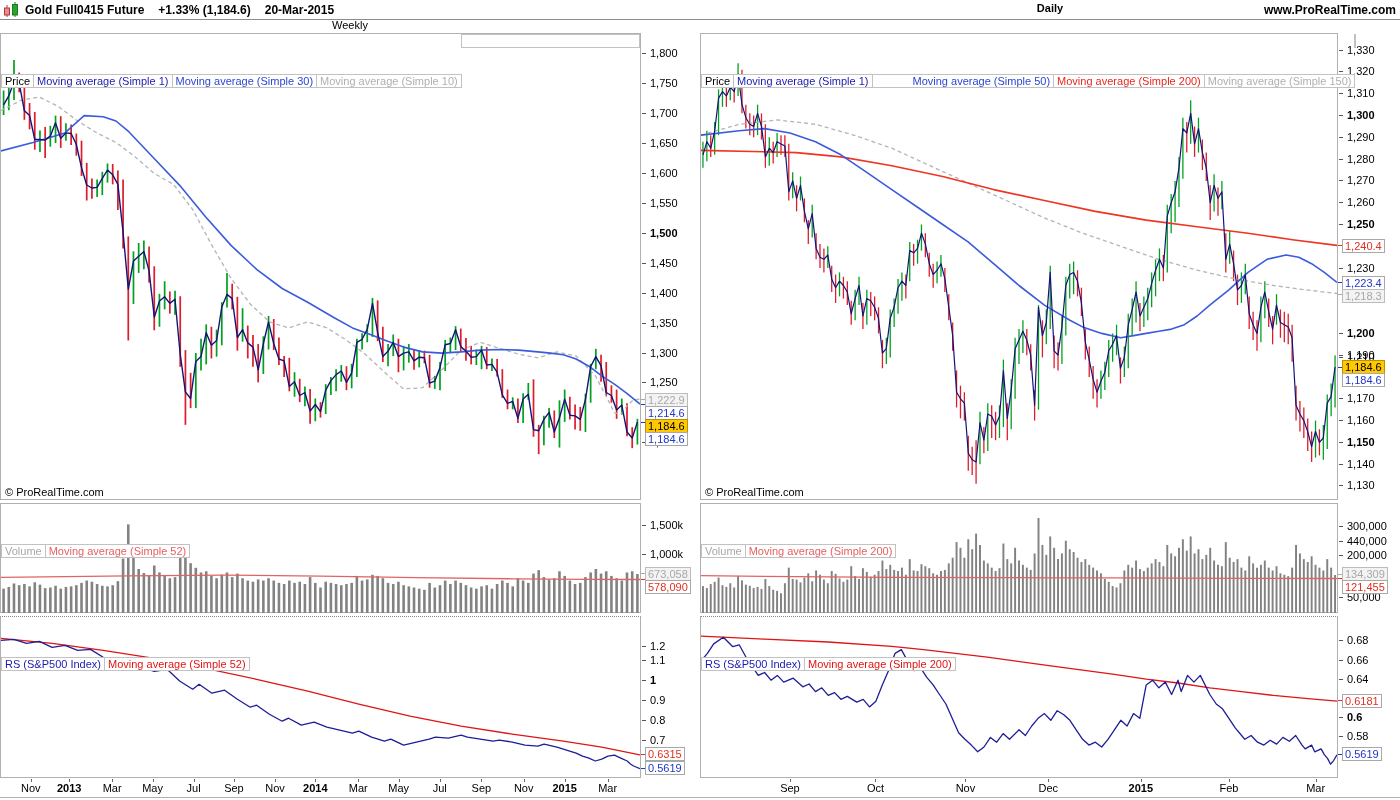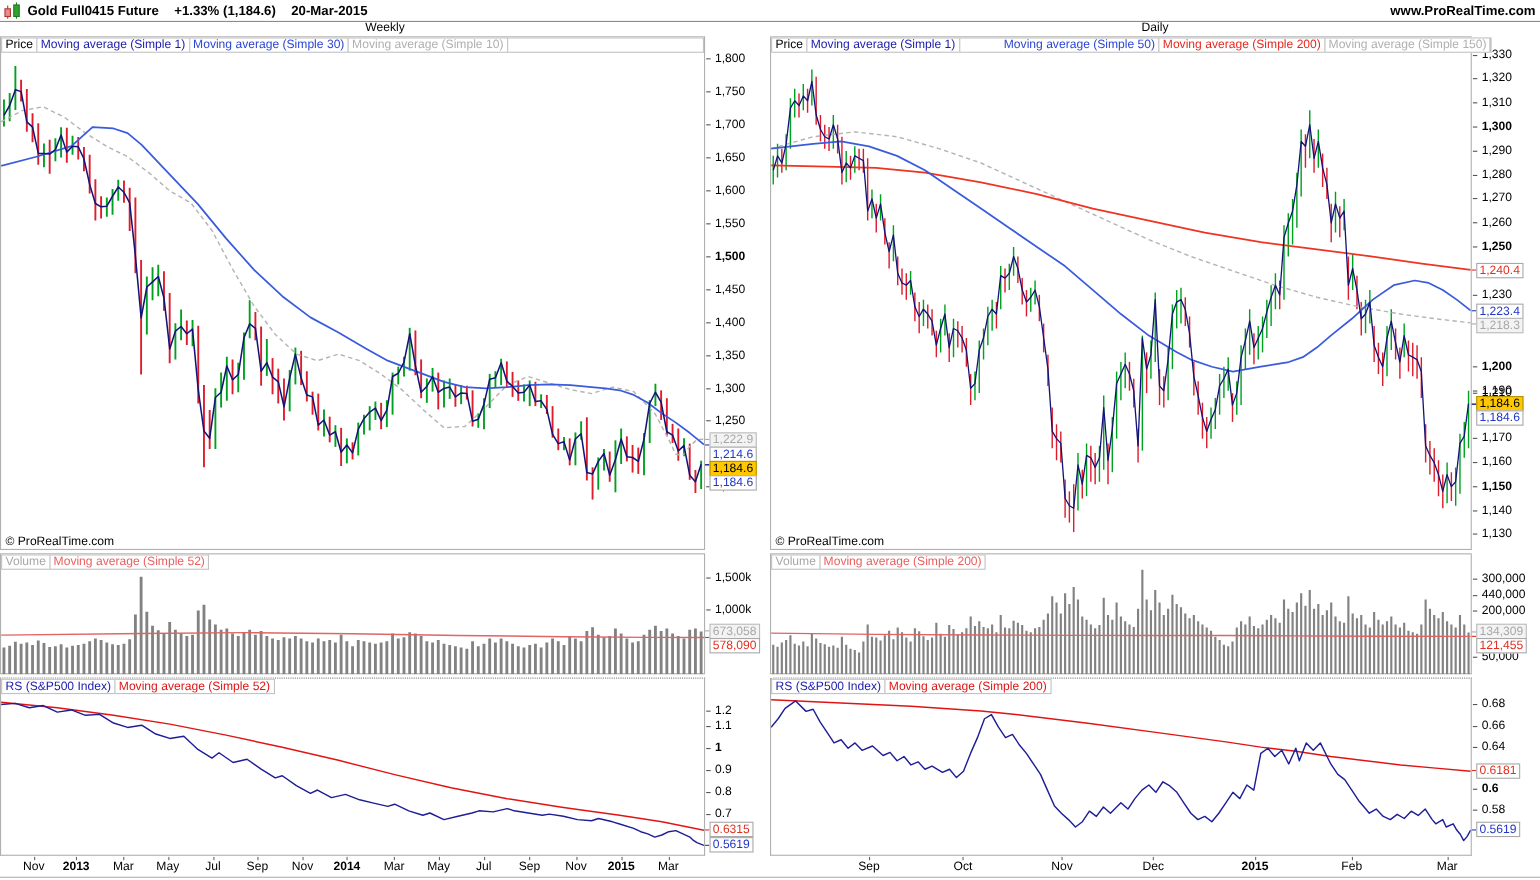--- a/index.html
+++ b/index.html
@@ -8,21 +8,21 @@
           display:flex;align-items:center;font-size:12px;font-weight:bold;color:#000;}
   .hicon{display:inline-block;width:18px;height:16px;margin:0 4px 0 3px;}
   .htitle{margin-right:14px;white-space:nowrap;}
   .hchange{margin-right:14px;white-space:nowrap;text-align:right;}
   .hdate{white-space:nowrap;}
   .hsite{margin-left:auto;margin-right:4px;white-space:nowrap;}
   .coltitle{position:absolute;height:13px;text-align:center;font-size:11px;line-height:13px;color:#000;}
   .pane{position:absolute;border:1px solid #b0b0b0;background:#fff;box-sizing:border-box;}
   .pane.rs{border-top:1px dotted #8a8a8a;}
   .legend{display:flex;height:14px;font-size:11px;line-height:12px;position:relative;z-index:3;}
-  .litem{border:1px solid #c2c2c2;padding:0 3px;background:#fff;white-space:nowrap;margin-left:-1px;box-sizing:border-box;height:14px;}
+  .litem{border:1px solid #c2c2c2;padding:0 3px;background:#fff;white-space:nowrap;margin-left:-1px;box-sizing:border-box;height:14px;margin-top:40px;}
   .litem:first-child{margin-left:0;}
   .lfill{flex:1;border:1px solid #c2c2c2;margin-left:-1px;background:#fff;height:14px;box-sizing:border-box;}
   .copyright{position:absolute;left:4px;bottom:1px;font-size:11px;color:#000;z-index:2;}
   .axis{position:absolute;font-size:11px;color:#000;}
   .ytick{position:absolute;left:0;padding-left:9px;line-height:13px;white-space:nowrap;}
   .ytick::before{content:"";position:absolute;left:1px;top:6px;width:4px;border-top:1px solid #555;}
   .ytick.bold{font-weight:bold;}
   .ybox{position:absolute;left:4px;border:1px solid #a8a8a8;padding:0 2px;font-size:11px;line-height:12px;background:#fff;white-space:nowrap;z-index:2;}
   .ybox.gray{color:#a8a8a8;background:#f3f3f3;border-color:#bcbcbc;}
   .ybox.blue{color:#2236c8;}
@@ -405,21 +405,21 @@
         <div class="xlab" style="left: 481.391px;">Sep</div>
         <div class="xtick" style="left: 523.697px;"></div>
         <div class="xlab" style="left: 523.697px;">Nov</div>
         <div class="xtick" style="left: 564.721px;"></div>
         <div class="xlab bold" style="left: 564.721px;">2015</div>
         <div class="xtick" style="left: 607.668px;"></div>
         <div class="xlab" style="left: 607.668px;">Mar</div>
       </div>
     </div>
   <div id="col1">
-      <div class="coltitle" style="left: 700px; top: 19px; width: 700px;">Daily</div>
+      <div class="coltitle" style="left: 700px; top: 2px; width: 700px; font-weight: bold;">Daily</div>
       <div class="pane" style="left: 700px; top: 33px; width: 638px; height: 467px;">
         <div class="legend">
           <span class="litem" style="color: rgb(0, 0, 0);">Price</span>
           <span class="litem" style="color: rgb(26, 26, 174);">Moving average (Simple 1)</span>
           <span class="litem" style="color: rgb(42, 70, 212); padding-left: 40px;">Moving average (Simple 50)</span>
           <span class="litem" style="color: rgb(232, 40, 30);">Moving average (Simple 200)</span>
           <span class="litem" style="color: rgb(176, 176, 176);">Moving average (Simple 150)</span>
           <span class="lfill"></span>
         </div>
         <svg width="636" height="451">

